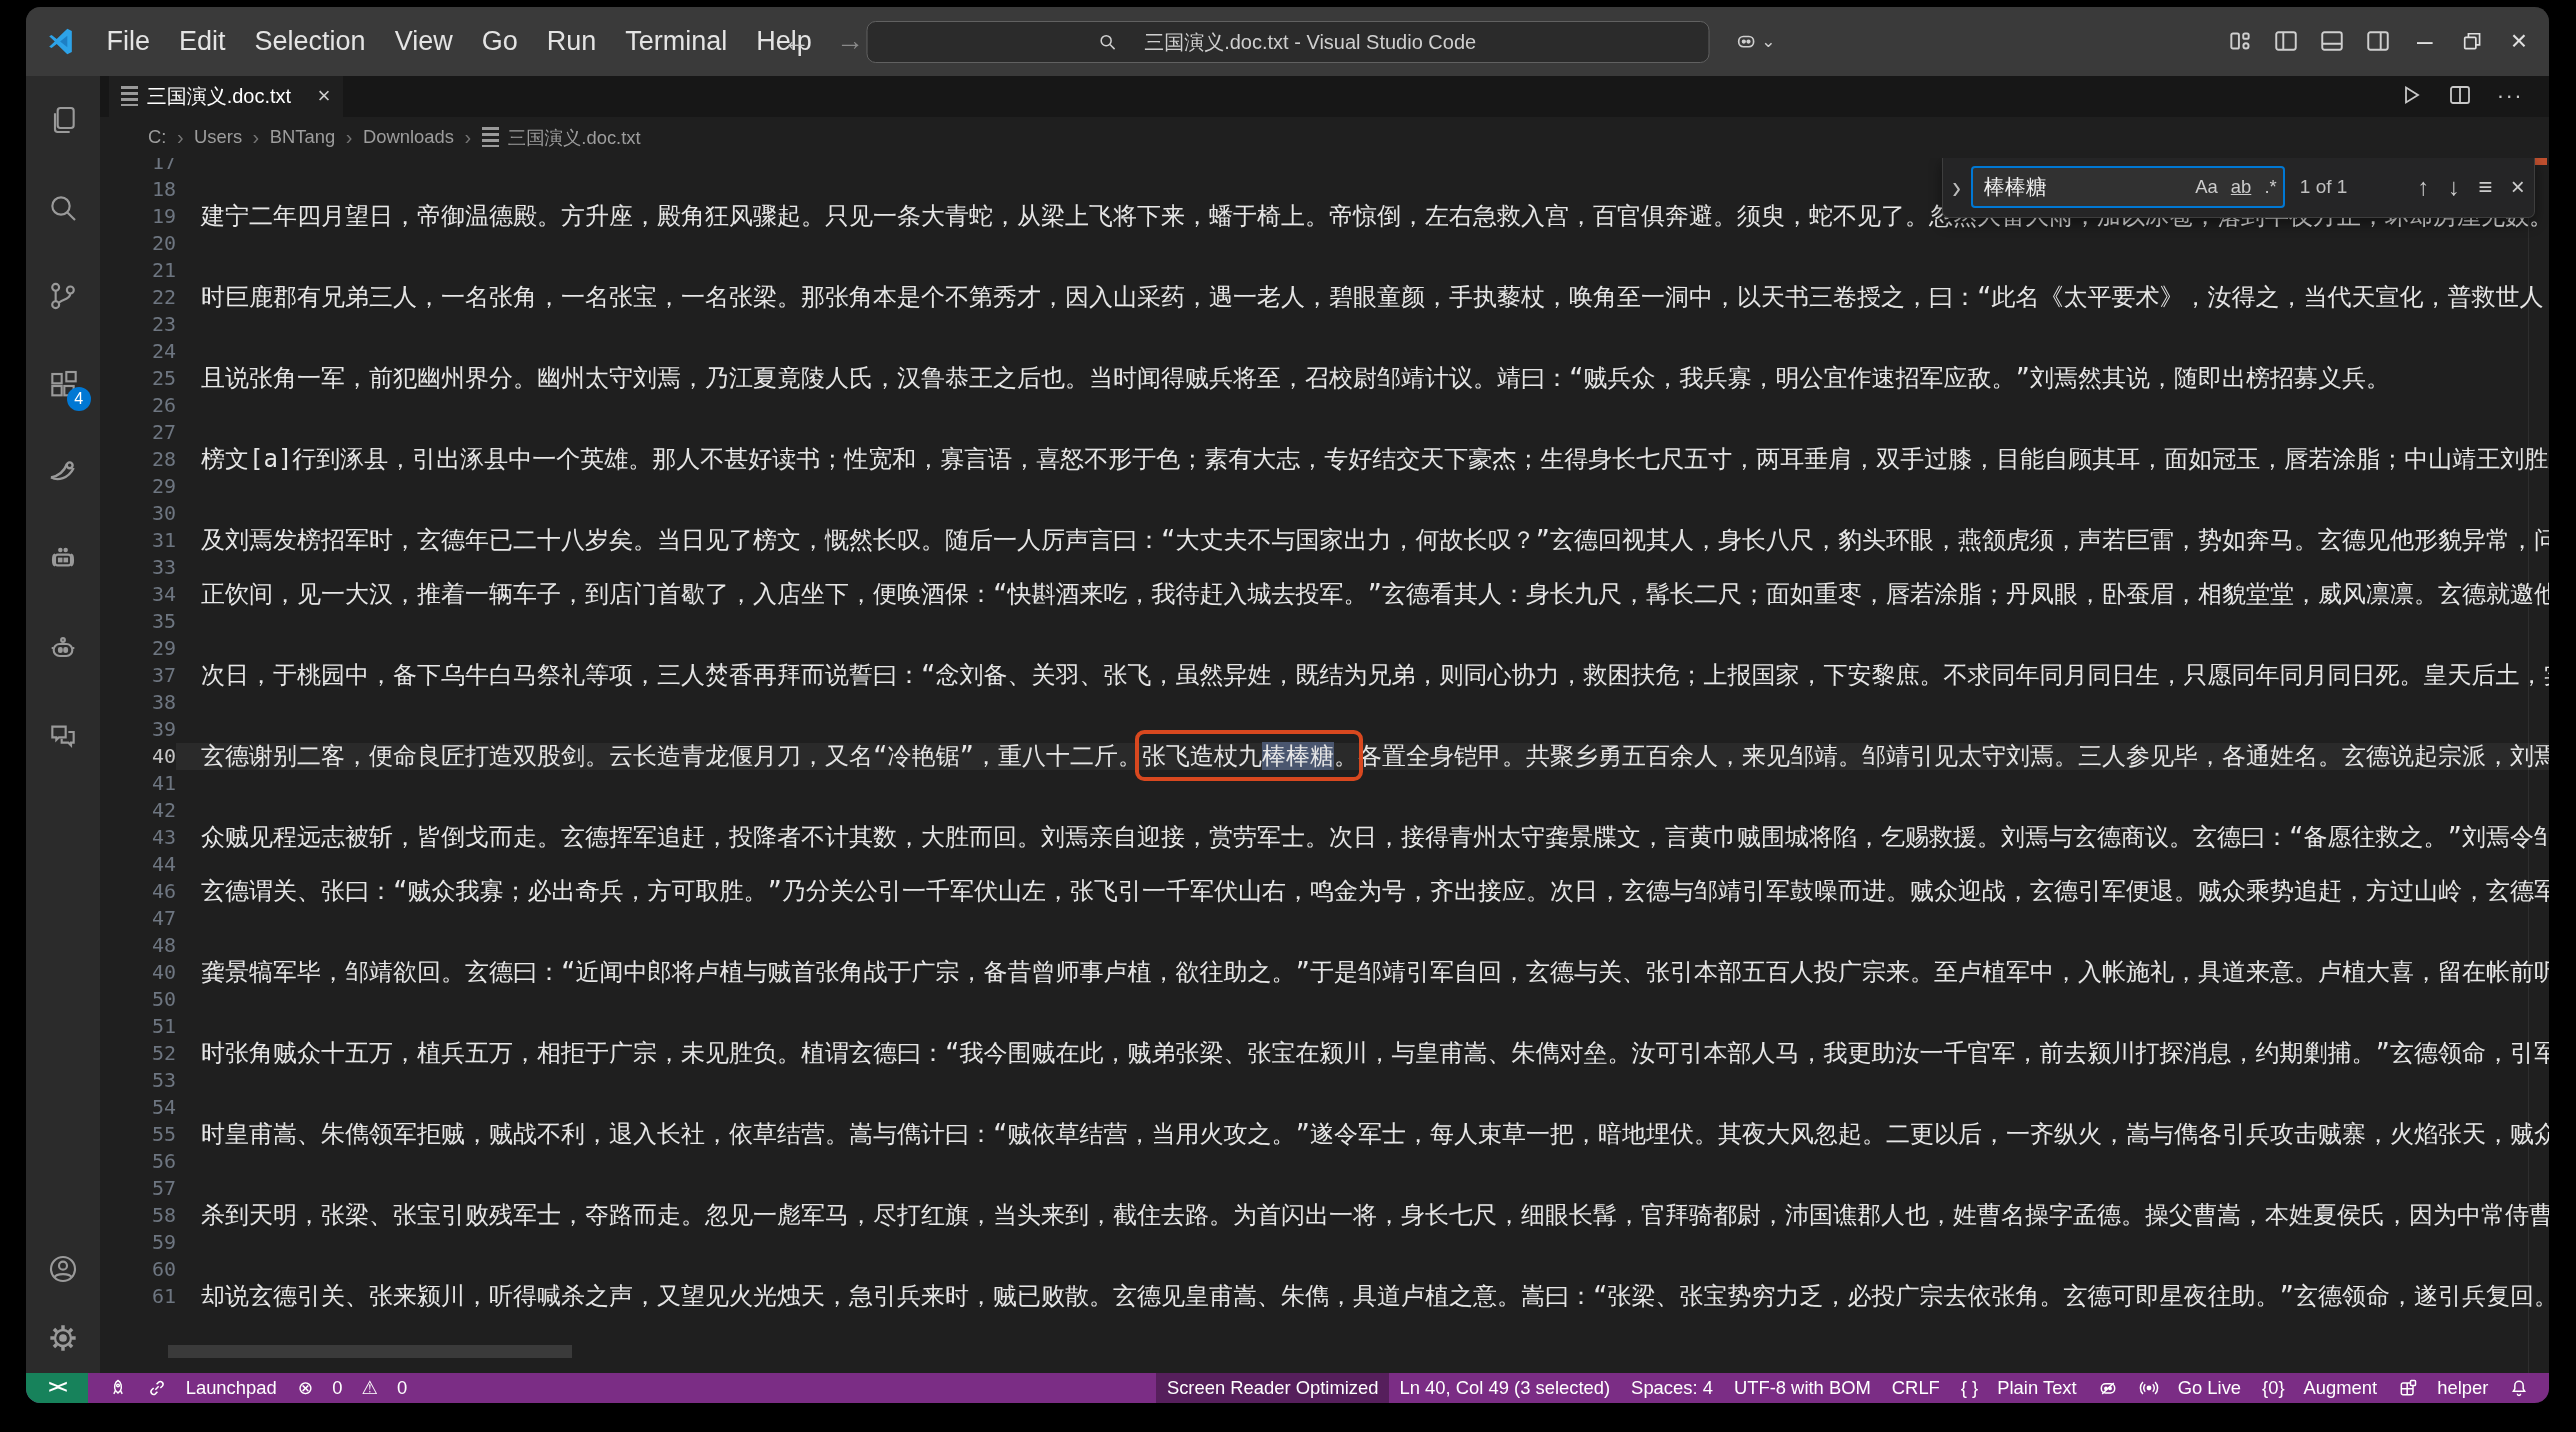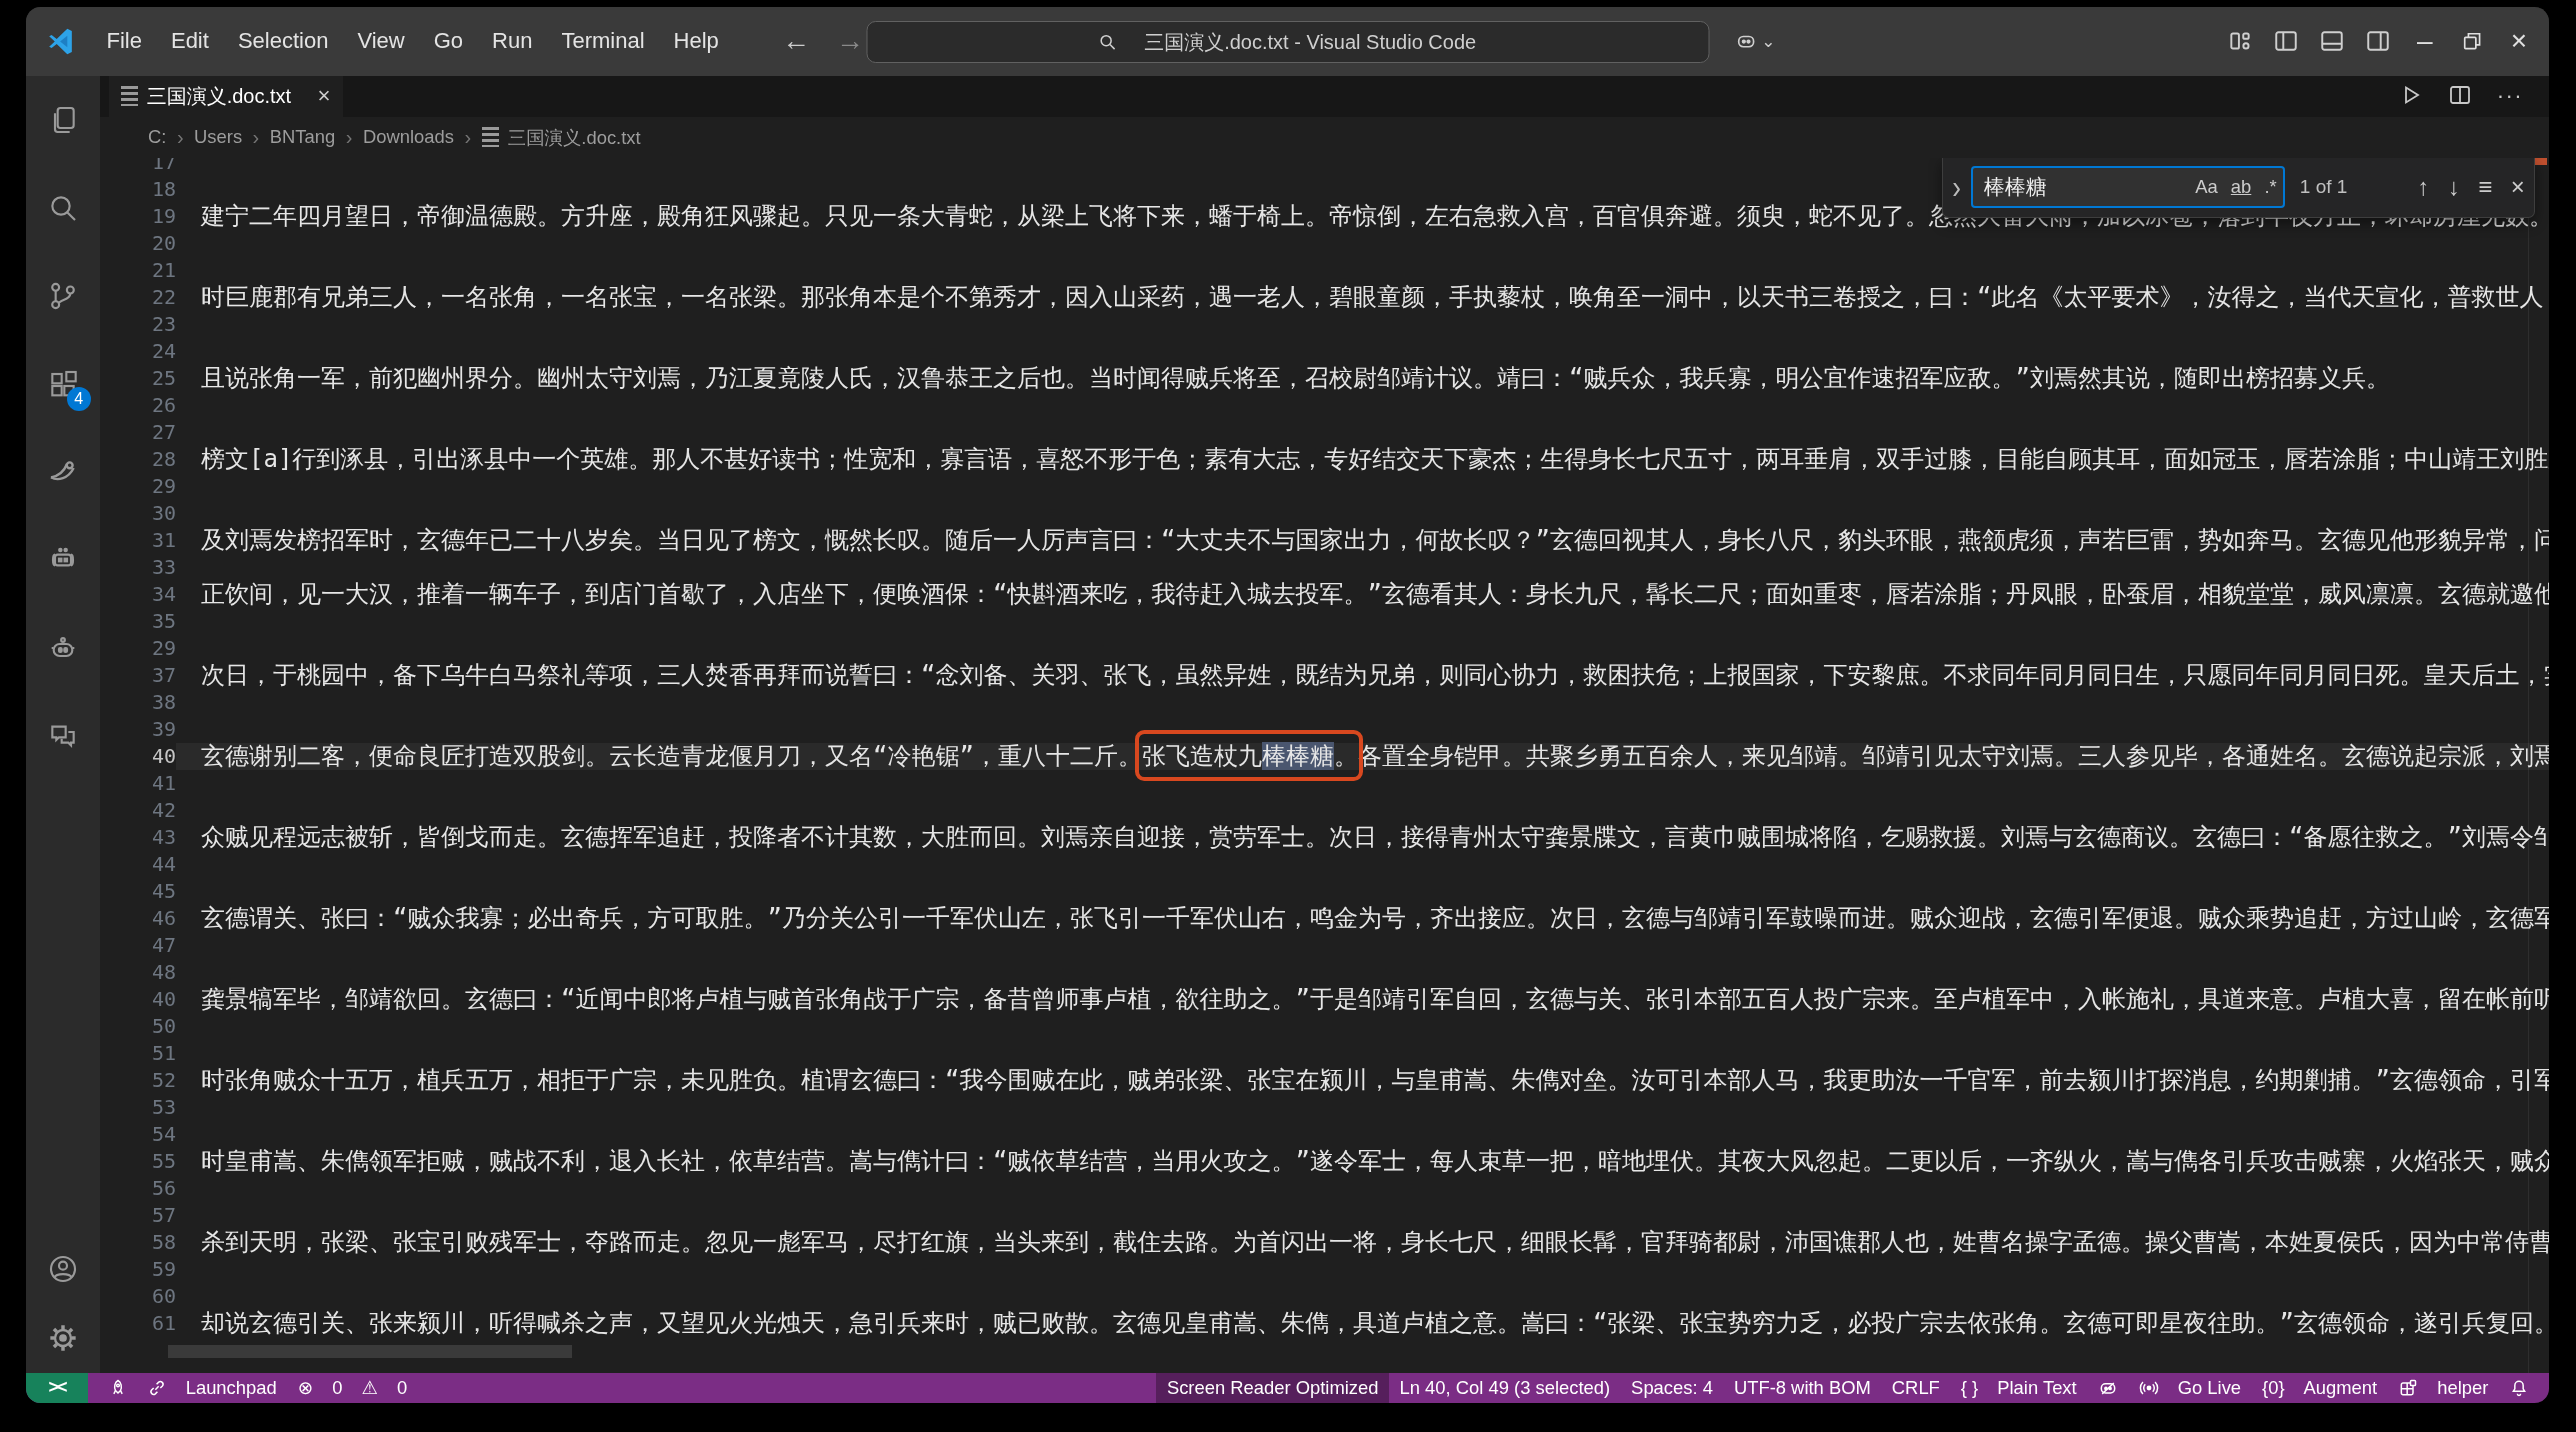--- a/index.html
+++ b/index.html
@@ -6,21 +6,21 @@
     font-family:"Liberation Sans", sans-serif; -webkit-font-smoothing:antialiased;}
   .stage{position:absolute;inset:0;background:#000;}
   .window{position:absolute;left:26px;top:6.6px;width:2523px;height:1396px;
     background:var(--editor_bg,#1f1f1f);border-radius:14.5px;overflow:hidden;}
 
   
   .titlebar{position:absolute;left:0;top:0;width:100%;height:69px;background:var(--titlebar,#3a3a3a);}
   .tb-left{position:absolute;left:20px;top:0;height:69px;display:flex;align-items:center;}
   .vs-logo{width:29px;height:29px;margin-right:17px;}
   .menubar{display:flex;align-items:center;}
-  .menu-item{padding:6.6px 14.5px;font-size:22px;color:#e4e4e4;border-radius:6.6px;cursor:default;}
+  .menu-item{padding:6.6px 14.5px;font-size:27px;color:#e4e4e4;border-radius:6.6px;cursor:default;}
   .nav-arrows{position:absolute;left:756px;top:0;height:69px;display:flex;align-items:center;gap:26px;
     font-size:28px;color:#cccccc;}
   .nav-arrows .fwd{color:#8a8a8a;}
   .title-search{position:absolute;left:50%;transform:translateX(-50%);top:14.5px;width:841px;height:40px;
     background:#2b2b2b;border:1.3px solid #616161;border-radius:9.2px;display:flex;align-items:center;
     justify-content:center;gap:27px;color:#cfcfcf;font-size:20px;}
   .copilot-tb{position:absolute;left:1709px;top:0;height:69px;display:flex;align-items:center;gap:4px;color:#cfcfcf;}
   .tb-right{position:absolute;right:0;top:0;height:69px;display:flex;align-items:center;}
   .layout-ico{width:46px;height:69px;display:flex;align-items:center;justify-content:center;color:#cfcfcf;}
   .win-ctl{width:47px;height:69px;display:flex;align-items:center;justify-content:center;color:#e0e0e0;font-size:28px;}
@@ -316,21 +316,20 @@
           <div class="row"><span class="ln">35</span><span class="code"></span></div>
           <div class="row"><span class="ln">29</span><span class="code"></span></div>
           <div class="row"><span class="ln">37</span><span class="code">次日，于桃园中，备下乌牛白马祭礼等项，三人焚香再拜而说誓曰：“念刘备、关羽、张飞，虽然异姓，既结为兄弟，则同心协力，救困扶危；上报国家，下安黎庶。不求同年同月同日生，只愿同年同月同日死。皇天后土，实鉴此心，背义忘恩，天人共戮！”誓毕，拜玄德为兄，关羽次之，张飞为弟。</span></div>
           <div class="row"><span class="ln">38</span><span class="code"></span></div>
           <div class="row"><span class="ln">39</span><span class="code"></span></div>
           <div class="row current"><span class="ln">40</span><span class="code">玄德谢别二客，便命良匠打造双股剑。云长造青龙偃月刀，又名“冷艳锯”，重八十二斤。<span class="match-box">张飞造杖九<span class="sel">棒棒糖</span>。</span>各置全身铠甲。共聚乡勇五百余人，来见邹靖。邹靖引见太守刘焉。三人参见毕，各通姓名。玄德说起宗派，刘焉大喜，遂认玄德为侄。不数日，人报黄巾贼将程远志统兵五万来犯涿郡。</span></div>
           <div class="row"><span class="ln">41</span><span class="code"></span></div>
           <div class="row"><span class="ln">42</span><span class="code"></span></div>
           <div class="row"><span class="ln">43</span><span class="code">众贼见程远志被斩，皆倒戈而走。玄德挥军追赶，投降者不计其数，大胜而回。刘焉亲自迎接，赏劳军士。次日，接得青州太守龚景牒文，言黄巾贼围城将陷，乞赐救援。刘焉与玄德商议。玄德曰：“备愿往救之。”刘焉令邹靖将兵五千，同玄德、关、张，投青州来。贼众见救军至，分兵混战。</span></div>
           <div class="row"><span class="ln">44</span><span class="code"></span></div>
-          <div class="row"><span class="ln">45</span><span class="code"></span></div>
           <div class="row"><span class="ln">46</span><span class="code">玄德谓关、张曰：“贼众我寡；必出奇兵，方可取胜。”乃分关公引一千军伏山左，张飞引一千军伏山右，鸣金为号，齐出接应。次日，玄德与邹靖引军鼓噪而进。贼众迎战，玄德引军便退。贼众乘势追赶，方过山岭，玄德军中[g]一齐鸣金，左右两军齐出，玄德麾军回身复杀。三路夹攻，贼众大溃。</span></div>
           <div class="row"><span class="ln">47</span><span class="code"></span></div>
           <div class="row"><span class="ln">48</span><span class="code"></span></div>
           <div class="row"><span class="ln">40</span><span class="code">龚景犒军毕，邹靖欲回。玄德曰：“近闻中郎将卢植与贼首张角战于广宗，备昔曾师事卢植，欲往助之。”于是邹靖引军自回，玄德与关、张引本部五百人投广宗来。至卢植军中，入帐施礼，具道来意。卢植大喜，留在帐前听调。</span></div>
           <div class="row"><span class="ln">50</span><span class="code"></span></div>
           <div class="row"><span class="ln">51</span><span class="code"></span></div>
           <div class="row"><span class="ln">52</span><span class="code">时张角贼众十五万，植兵五万，相拒于广宗，未见胜负。植谓玄德曰：“我今围贼在此，贼弟张梁、张宝在颍川，与皇甫嵩、朱儁对垒。汝可引本部人马，我更助汝一千官军，前去颍川打探消息，约期剿捕。”玄德领命，引军星夜投颍川来。</span></div>
           <div class="row"><span class="ln">53</span><span class="code"></span></div>
           <div class="row"><span class="ln">54</span><span class="code"></span></div>
           <div class="row"><span class="ln">55</span><span class="code">时皇甫嵩、朱儁领军拒贼，贼战不利，退入长社，依草结营。嵩与儁计曰：“贼依草结营，当用火攻之。”遂令军士，每人束草一把，暗地埋伏。其夜大风忽起。二更以后，一齐纵火，嵩与儁各引兵攻击贼寨，火焰张天，贼众惊慌，马不及鞍，人不及甲，四散奔走。</span></div>

